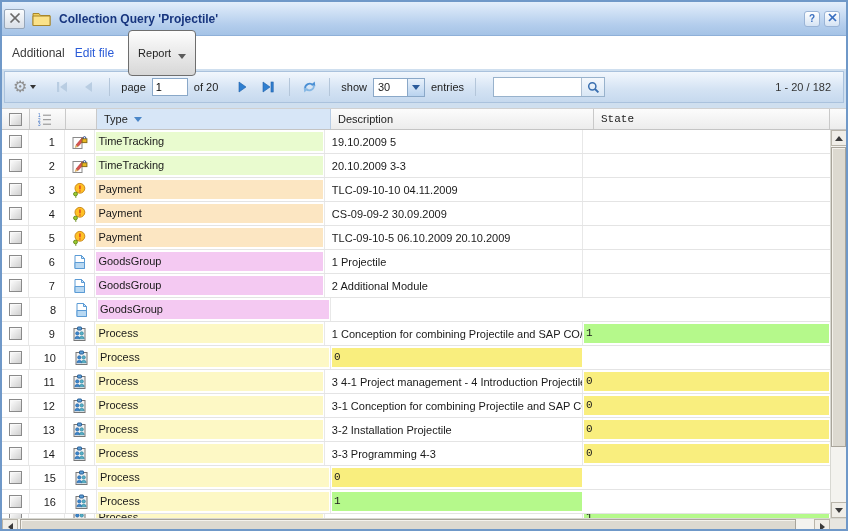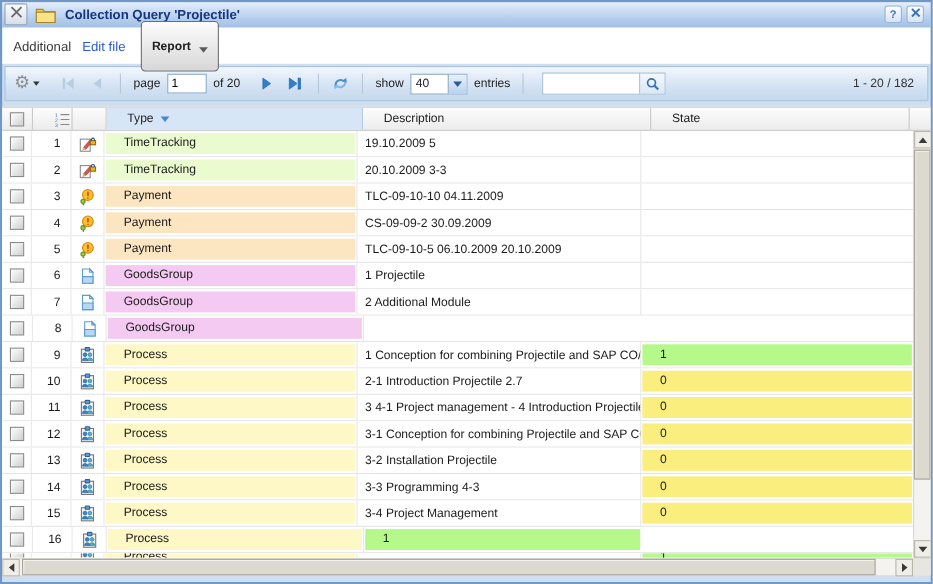--- a/index.html
+++ b/index.html
@@ -3,21 +3,21 @@
 <meta charset="utf-8">
 <style>
   * { box-sizing: border-box; margin: 0; padding: 0; }
   body { font-family: "Liberation Sans", sans-serif; background: #fff; }
   .window {
     position: relative; width: 848px; height: 531px;
     border: 2px solid #6f98c8; background: #cfdfef; overflow: hidden;
   }
   
   .titlebar {
-    height: 23px; display: flex; align-items: center;
+    height: 34px; display: flex; align-items: center;
     background: linear-gradient(#e3eefb, #b3cdec 70%, #a5c3e6);
     border-bottom: 1px solid #8fb0d8; padding: 0 6px 0 2px;
   }
   .tb-close-left {
     width: 21px; height: 20px; margin-right: 7px;
     border: 1px solid #96a6ba; border-radius: 2px;
     background: linear-gradient(#fafcfe, #d9dfe7);
     display: flex; align-items: center; justify-content: center; cursor: pointer;
   }
   .tb-folder { margin-right: 8px; display: flex; }
@@ -34,21 +34,21 @@
   .menubar {
     height: 33px; background: #fff; display: flex; align-items: center;
     padding-left: 10px; gap: 10px;
   }
   .menu-static { font-size: 12px; color: #3a3a3a; }
   .menu-link { font-size: 12px; color: #2a5bd7; cursor: pointer; }
   .report-btn {
     margin-left: 4px; padding: 16px 9px; font-size: 11px; color: #222;
     border: 1px solid #6e6e6e; border-radius: 4px;
     background: linear-gradient(#fdfdfd, #d7d7d7);
-    display: flex; align-items: flex-end; gap: 7px; cursor: pointer; font-weight: bold;
+    display: flex; align-items: flex-end; gap: 7px; cursor: pointer;
   }
   .caret-down { width: 0; height: 0; border-left: 4px solid transparent; border-right: 4px solid transparent; border-top: 5px solid #5a5a5a; }
   
   .toolbar-wrap { padding: 2px; }
   .toolbar {
     height: 32px; border: 1px solid #aac2dd;
     background: linear-gradient(#f2f7fd, #d3e2f3 60%, #c6d9ee);
     display: flex; align-items: center; padding: 0 8px; gap: 6px;
     font-size: 11px; color: #222;
   }
@@ -86,40 +86,40 @@
     display: flex; align-items: center; justify-content: center; cursor: pointer;
   }
   .range-label { margin-left: auto; margin-right: 4px; color: #333; }
   
   .table-wrap { margin-top: 3px; background: #fff; }
   .thead { display: flex; height: 22px;
     background: linear-gradient(#fcfcfc, #ececec);
     border-top: 1px solid #d0d0d0; border-bottom: 1px solid #c4c4c4;
     font-size: 11px; color: #222;
   }
-  .hcell { display: flex; align-items: center; border-right: 1px solid #c9c9c9; padding-left: 19px; }
+  .hcell { display: flex; align-items: center; border-right: 1px solid #c9c9c9; padding-left: 7px; }
   .hcell.sorted { background: #d7e6f7; border-right: 1px solid #b7cce4; }
   .sort-caret { width: 0; height: 0; margin-left: 6px; border-left: 4px solid transparent; border-right: 4px solid transparent; border-top: 5px solid #4a86c8; }
   .c-check { width: 28px; justify-content: center; padding-left: 0; }
   .c-num   { width: 36px; }
   .c-icon  { width: 31px; }
   .c-type  { width: 234px; }
   .c-desc  { width: 263px; }
-  .c-state { width: 236px; }
+  .c-state { width: 236px; font-family: Liberation Mono, monospace; }
   .c-vscroll { width: 16px; border-right: none; }
   .tbody-wrap { display: flex; }
   .rows-col { width: 828px; }
   .trow { display: flex; height: 24px; border-bottom: 1px solid #e4e4e4; background: #fff; font-size: 11px; color: #1a1a1a; }
   .trow .cell { display: flex; align-items: center; border-right: 1px solid #e8e8e8; overflow: hidden; white-space: nowrap; }
   .trow .c-check { justify-content: center; }
   .trow .c-num { justify-content: flex-end; padding-right: 9px; }
   .trow .c-icon { justify-content: center; }
   .trow .c-desc { padding-left: 7px; }
   .trow .c-state { width: 252px; border-right: none; }
-  .block { height: 19px; width: 100%; margin: 0 1px; line-height: 19px; padding-left: 16px; overflow: hidden; white-space: nowrap; }
+  .block { height: 19px; width: 100%; margin: 0 1px; line-height: 19px; padding-left: 2px; overflow: hidden; white-space: nowrap; }
   .trow.partial { height: 4px; border-bottom: none; overflow: hidden; }
   .trow.partial .block { margin-top: 2px; }
   .cb {
     width: 13px; height: 13px; border: 1px solid #8a8a8a;
     background: linear-gradient(135deg, #ffffff, #cfcfcf);
     box-shadow: inset 1px 1px 0 #f8f8f8; cursor: pointer;
   }
   
   .vscroll { width: 16px; height: 388px; background: #f4f3ef; display: flex; flex-direction: column; border-left: 1px solid #d8d8d2; }
   .sb-btn {
@@ -218,21 +218,21 @@
         <svg width="17" height="16" viewBox="0 0 16 16">
             <path d="M3.6 9.6 a4.6 4.6 0 0 1 7.8-3.6" fill="none" stroke="#4a8fd4" stroke-width="1.8"></path>
             <polygon points="13.2,2.6 13.8,7.2 9.4,5.9" fill="#4a8fd4"></polygon>
             <path d="M12.4 6.4 a4.6 4.6 0 0 1 -7.8 3.6" fill="none" stroke="#85b7e4" stroke-width="1.8"></path>
             <polygon points="2.8,13.4 2.2,8.8 6.6,10.1" fill="#85b7e4"></polygon>
           </svg>
       </div>
       <div class="tool-sep"></div>
       <span>show</span>
       <div class="show-select">
-        <span class="val">40</span>
+        <span class="val">30</span>
         <span class="select-btn">
             <span class="select-caret"></span>
           </span>
       </div>
       <span>entries</span>
       <div class="tool-sep"></div>
       <div class="search-box">
         <input value="" style="">
         <span class="search-btn">
           <svg width="13" height="13" viewBox="0 0 13 13">
@@ -463,21 +463,20 @@
                 <rect x="6" y="1" width="4" height="3" rx="0.6" fill="#5c9fd6" stroke="#2c5f96"></rect>
                 <circle cx="5.8" cy="7.4" r="1.7" fill="#3c85cc" stroke="#1f5fa0" stroke-width="0.6"></circle>
                 <path d="M3.4 12.8 a2.45 2.45 0 0 1 4.9 0 z" fill="#3c85cc" stroke="#1f5fa0" stroke-width="0.6"></path>
                 <circle cx="10.2" cy="7.4" r="1.7" fill="#55b0c8" stroke="#2a7a96" stroke-width="0.6"></circle>
                 <path d="M7.8 12.8 a2.45 2.45 0 0 1 4.9 0 z" fill="#55b0c8" stroke="#2a7a96" stroke-width="0.6"></path>
               </svg>
             </div>
             <div class="cell c-type">
               <div class="block" style="background:#fdf8c5">Process</div>
             </div>
-            <div class="cell c-desc">2-1 Introduction Projectile 2.7</div>
             <div class="cell c-state">
               <div class="block" style="background:#f9ee7e">0</div>
             </div>
           </div>
           <div class="trow">
             <div class="cell c-check">
               <span class="cb"></span>
             </div>
             <div class="cell c-num">11</div>
             <div class="cell c-icon">
@@ -578,21 +577,20 @@
                 <rect x="6" y="1" width="4" height="3" rx="0.6" fill="#5c9fd6" stroke="#2c5f96"></rect>
                 <circle cx="5.8" cy="7.4" r="1.7" fill="#3c85cc" stroke="#1f5fa0" stroke-width="0.6"></circle>
                 <path d="M3.4 12.8 a2.45 2.45 0 0 1 4.9 0 z" fill="#3c85cc" stroke="#1f5fa0" stroke-width="0.6"></path>
                 <circle cx="10.2" cy="7.4" r="1.7" fill="#55b0c8" stroke="#2a7a96" stroke-width="0.6"></circle>
                 <path d="M7.8 12.8 a2.45 2.45 0 0 1 4.9 0 z" fill="#55b0c8" stroke="#2a7a96" stroke-width="0.6"></path>
               </svg>
             </div>
             <div class="cell c-type">
               <div class="block" style="background:#fdf8c5">Process</div>
             </div>
-            <div class="cell c-desc">3-4 Project Management</div>
             <div class="cell c-state">
               <div class="block" style="background:#f9ee7e">0</div>
             </div>
           </div>
           <div class="trow">
             <div class="cell c-check">
               <span class="cb"></span>
             </div>
             <div class="cell c-num">16</div>
             <div class="cell c-icon">

